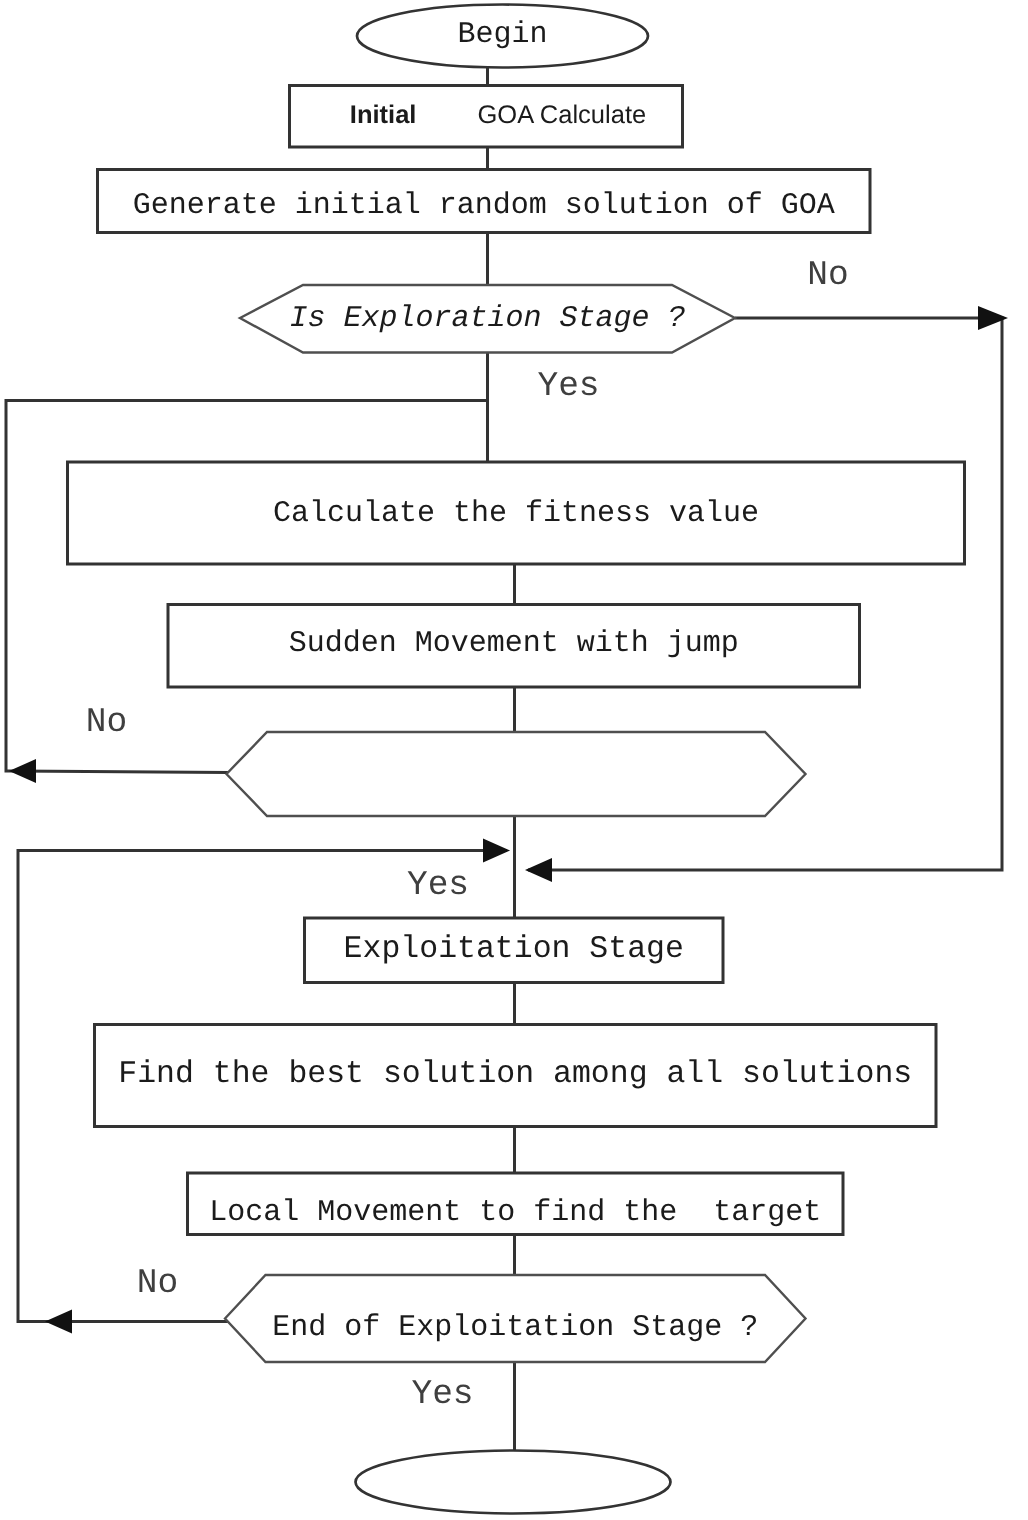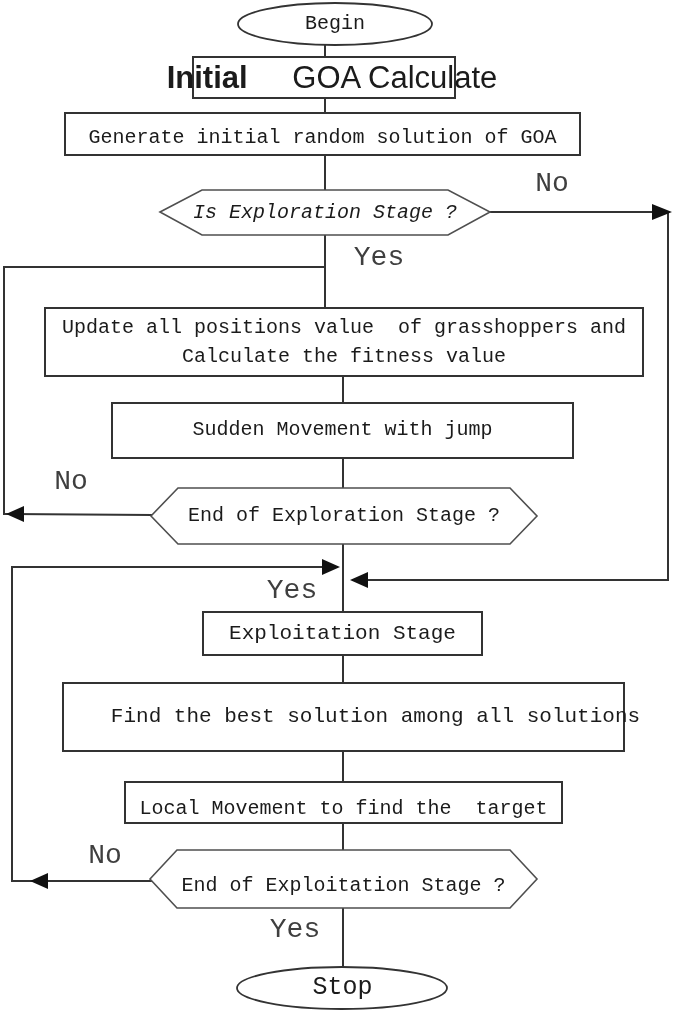--- a/index.html
+++ b/index.html
@@ -21,21 +21,21 @@
   .lbl{
     position:absolute;display:flex;align-items:center;justify-content:center;
     color:var(--text);white-space:pre;text-align:center;line-height:1.2;
   }
   .lbl.multiline{flex-direction:column;}
   .lbl.multiline .ln{display:block;}
   .sans{font-family:"Liberation Sans","DejaVu Sans",sans-serif;letter-spacing:0px;}
   .sans .b{font-weight:700;}
   .edge-lbl{
     position:absolute;display:flex;align-items:center;justify-content:center;
-    color:var(--edge-label-text);font-size:28px;white-space:pre;
+    color:var(--edge-label-text);font-size:23px;white-space:pre;
   }
 </style>
 </head>
 <body>
 
 <div class="canvas">
 
   <svg width="685" height="1013" viewBox="0 0 685 1013">
 
     <line class="edge" x1="325" y1="45" x2="325" y2="57"></line>
@@ -68,44 +68,41 @@
 
     <polygon class="arrowhead" points="672,212 652,204 652,220"></polygon>
     <polygon class="arrowhead" points="350,580 368,572 368,588"></polygon>
     <polygon class="arrowhead" points="6,514 24,506 24,522"></polygon>
     <polygon class="arrowhead" points="30,881 48,873 48,889"></polygon>
     <polygon class="arrowhead" points="340,567 322,559 322,575"></polygon>
   </svg>
 
   <div class="lbl" style="left:238px;top:3px;width:194px;height:42px;font-size:20px;">Begin</div>
 
-  <div class="lbl sans" style="left:193px;top:57px;width:278px;height:41px;font-size:31px;gap:36px;"><span class="b">Initial</span><span> GOA Calculate</span></div>
+  <div class="lbl sans" style="left:193px;top:57px;width:278px;height:41px;font-size:17px;gap:36px;"><span class="b">Initial</span><span> GOA Calculate</span></div>
 
   <div class="lbl" style="left:65px;top:113px;width:515px;height:50px;font-size:20px;">Generate initial random solution of GOA</div>
 
   <div class="lbl" style="left:160px;top:190px;width:330px;height:45px;font-size:20px;font-style:italic;">Is Exploration Stage ?</div>
 
   <div class="lbl multiline" style="left:45px;top:308px;width:598px;height:68px;font-size:20px;line-height:29px;">
-    <span class="ln">Update all positions value  of grasshoppers and</span>
     <span class="ln">Calculate the fitness value</span>
   </div>
 
   <div class="lbl" style="left:112px;top:403px;width:461px;height:54px;font-size:20px;">Sudden Movement with jump</div>
 
-  <div class="lbl" style="left:151px;top:488px;width:386px;height:56px;font-size:20px;">End of Exploration Stage ?</div>
 
   <div class="lbl" style="left:203px;top:612px;width:279px;height:43px;font-size:21px;">Exploitation Stage</div>
 
-  <div class="lbl" style="left:63px;top:683px;width:561px;height:68px;font-size:21px;margin-left:32px;">Find the best solution among all solutions</div>
+  <div class="lbl" style="left:63px;top:683px;width:561px;height:68px;font-size:21px;">Find the best solution among all solutions</div>
 
   <div class="lbl" style="left:125px;top:782px;width:437px;height:53px;font-size:20px;">Local Movement to find the  target</div>
 
   <div class="lbl" style="left:150px;top:850px;width:387px;height:71px;font-size:20px;">End of Exploitation Stage ?</div>
 
-  <div class="lbl" style="left:238px;top:967px;width:209px;height:42px;font-size:25px;">Stop</div>
 
   <div class="edge-lbl" style="left:524px;top:168px;width:56px;height:30px;">No</div>
 
   <div class="edge-lbl" style="left:352px;top:242px;width:54px;height:30px;">Yes</div>
 
   <div class="edge-lbl" style="left:46px;top:466px;width:50px;height:30px;">No</div>
 
   <div class="edge-lbl" style="left:266px;top:576px;width:52px;height:28px;">Yes</div>
 
   <div class="edge-lbl" style="left:80px;top:840px;width:50px;height:30px;">No</div>

